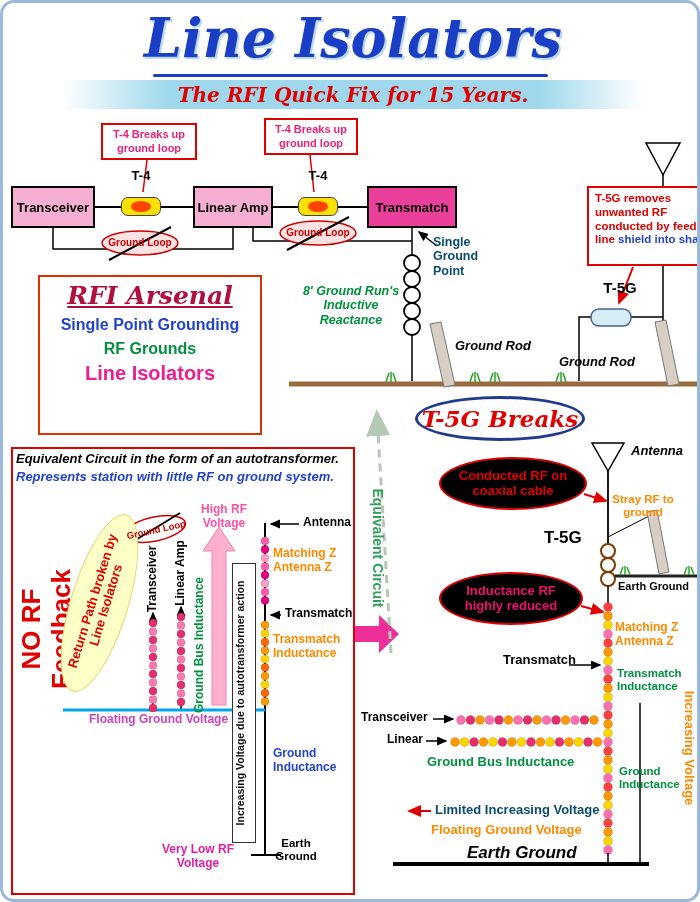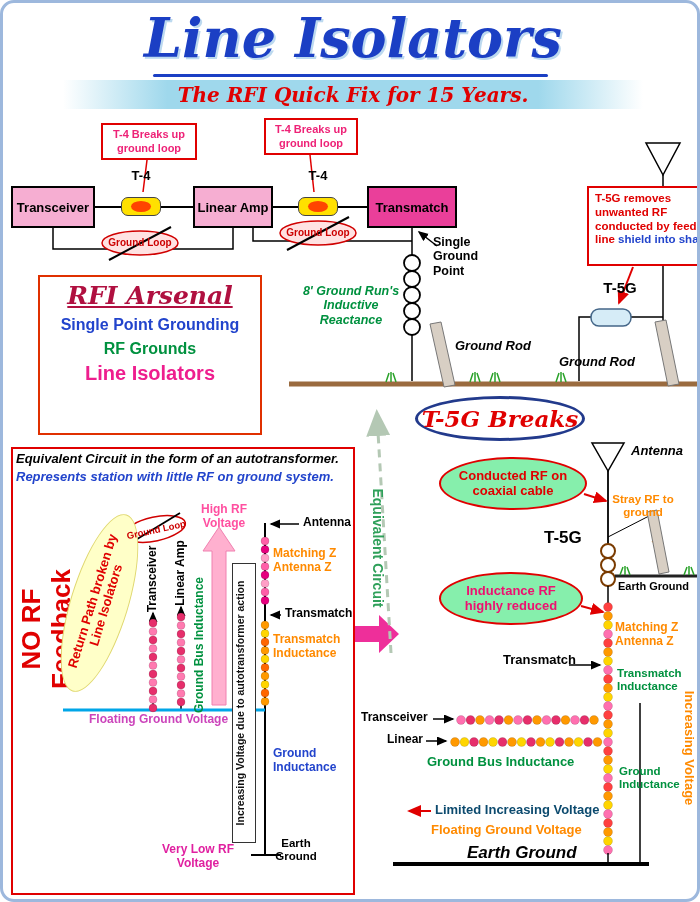--- a/index.html
+++ b/index.html
@@ -7,21 +7,21 @@
   body{font-family:"Liberation Sans",sans-serif}
   #page{position:relative;width:700px;height:902px;background:#fff;border:3px solid #9db8dd;border-radius:14px;overflow:hidden}
   .abs{position:absolute}
   .lbl{position:absolute;font-family:"Liberation Sans",sans-serif;font-weight:bold;line-height:1.15}
   .ctr{display:flex;align-items:center;justify-content:center;text-align:center}
   .it{font-style:italic}
   .serif{font-family:"DejaVu Serif",serif}
   svg{position:absolute;left:0;top:0;pointer-events:none}
   .devbox{position:absolute;border:2px solid #000;display:flex;align-items:center;justify-content:center;font-weight:bold;font-size:13px;color:#000}
   .noteRed{position:absolute;border:2px solid #e00000;background:#fff;display:flex;align-items:center;justify-content:center;text-align:center;font-weight:bold;line-height:1.2}
-  .ellipseNote{position:absolute;border:2.5px solid #e00000;border-radius:50%;background:#86efac;display:flex;align-items:center;justify-content:center;text-align:center;font-weight:bold;font-size:13px;line-height:1.15}
+  .ellipseNote{position:absolute;border:2.5px solid #e00000;border-radius:50%;background:#000000;display:flex;align-items:center;justify-content:center;text-align:center;font-weight:bold;font-size:13px;line-height:1.15}
 </style>
 </head>
 <body>
 
 <div id="page">
 
   <svg id="diagram-svg" width="700" height="902" viewBox="0 0 700 902">
     <defs>
       <marker id="mb" markerWidth="9" markerHeight="8" refX="6" refY="3" orient="auto">
           <path d="M0,0 L7,3 L0,6 z" fill="#000"></path>
@@ -269,21 +269,21 @@
   <div class="devbox" style="left:190px;top:183px;width:80px;height:42px;background:#f6aed2;">Linear Amp</div>
   <div class="lbl" style="left:293px;top:166px;width:44px;text-align:center;font-size:13px;color:#000;">T-4</div>
   <div class="abs ctr" style="left:295px;top:194px;width:40px;height:19px;background:#ffe000;border:1.5px solid #444;border-radius:7px;">
     <div style="width:20px;height:11px;background:#ff4400;border-radius:50%;"></div>
   </div>
   <div class="devbox" style="left:364px;top:183px;width:90px;height:42px;background:#ea3f9a;">Transmatch</div>
 
   <div class="lbl" style="left:101px;top:234px;width:72px;text-align:center;font-size:10px;color:#cc0000;">Ground Loop</div>
   <div class="lbl" style="left:279px;top:224px;width:72px;text-align:center;font-size:10px;color:#cc0000;">Ground Loop</div>
 
-  <div class="lbl" style="left:430px;top:232px;width:54px;font-size:12.5px;color:#000000;">Single Ground Point</div>
+  <div class="lbl" style="left:430px;top:232px;width:54px;font-size:12.5px;color:#0c4a6e;">Single Ground Point</div>
   <div class="lbl it" style="left:296px;top:281px;width:104px;text-align:center;font-size:12.5px;color:#00913f;">8' Ground Run's Inductive Reactance</div>
   <div class="lbl it" style="left:452px;top:336px;width:92px;font-size:13px;color:#000;">Ground Rod</div>
   <div class="lbl it" style="left:556px;top:352px;width:92px;font-size:13px;color:#000;">Ground Rod</div>
 
   <div class="abs" style="left:584px;top:183px;width:136px;height:80px;border:2px solid #e00000;background:#fff;padding:4px 6px;font-weight:bold;font-size:11.5px;line-height:1.2;">
     <span style="color:#e00000;">T-5G removes unwanted RF conducted by feed line</span>
     <span style="color:#2244cc;">shield into shack.</span>
   </div>
   <div class="lbl" style="left:592px;top:276px;width:50px;text-align:center;font-size:15px;color:#000;">T-5G</div>
 

